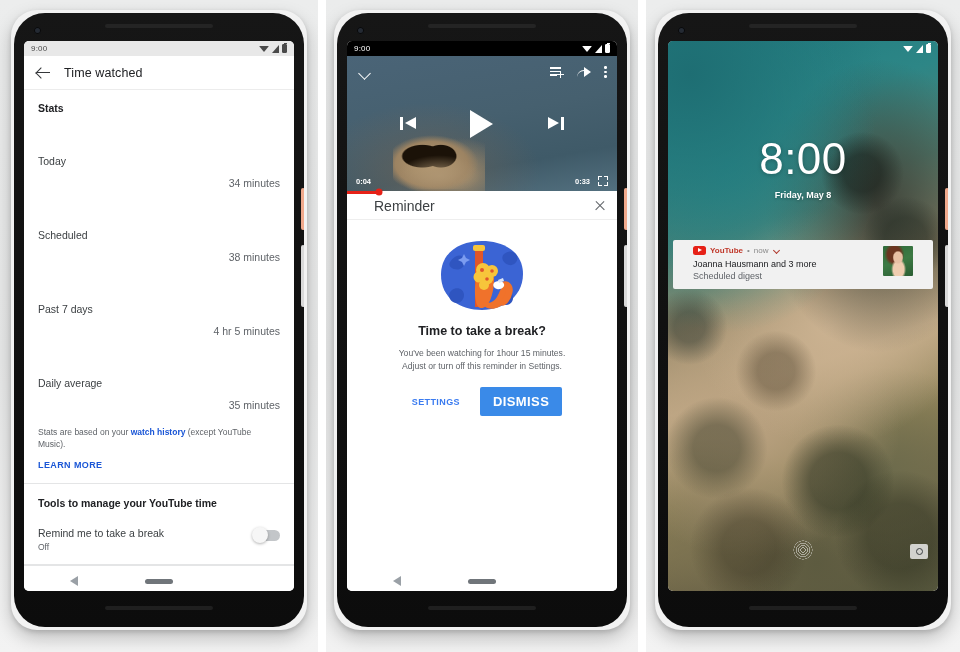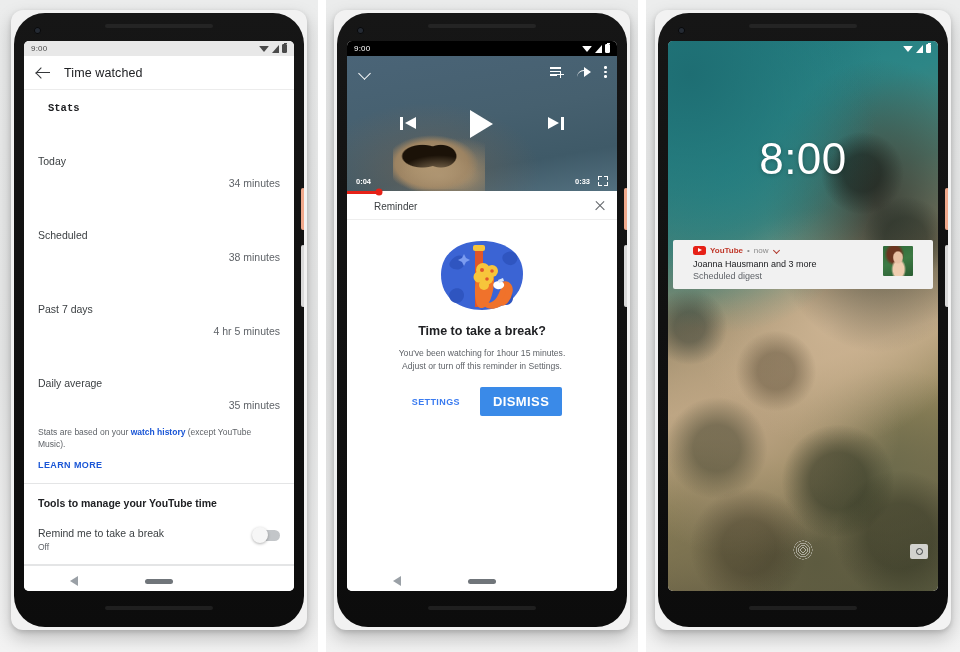--- a/index.html
+++ b/index.html
@@ -13,21 +13,21 @@
   .panel { position: relative; height: 652px; overflow: hidden; }
   .panel.p1 { width: 318px; background: linear-gradient(180deg,#eceded 0%,#e7e8e8 55%,#f3f3f3 100%); }
   .gap { width: 8px; background: #ffffff; height: 652px; }
   .panel.p2 { width: 312px; background: linear-gradient(180deg,#ebecec 0%,#e6e7e7 55%,#f2f2f2 100%); }
   .panel.p3 { width: 314px; background: linear-gradient(180deg,#eceded 0%,#e8e9e9 55%,#f3f3f3 100%); }
 
   
   .phone {
     position: absolute; left: 50%; transform: translateX(-50%);
     top: 10px; width: 296px; height: 620px;
-    border-radius: 12px;
+    border-radius: 26px;
     background: #f2f2f2;
     box-shadow: 0 8px 18px rgba(0,0,0,0.22), 0 2px 5px rgba(0,0,0,0.15);
     padding: 3px;
   }
   .phone-body {
     width: 100%; height: 100%; border-radius: 31px;
     background: linear-gradient(180deg,#161616 0%,#121212 40%,#0c0c0c 100%);
     position: relative; overflow: hidden;
   }
   .cam {
@@ -75,21 +75,21 @@
   
   .appbar {
     height: 34px; display: flex; align-items: center; gap: 13px;
     padding: 0 12px; background: #fff; border-bottom: 1px solid #ececec;
   }
   .back-arrow { width: 15px; height: 15px; position: relative; flex: none; }
   .back-arrow::before { content:''; position:absolute; top:7px; left:1px; width:13px; height:1.3px; background:#35373a; }
   .back-arrow::after { content:''; position:absolute; top:3.8px; left:1px; width:7px; height:7px; border-left:1.3px solid #35373a; border-bottom:1.3px solid #35373a; transform: rotate(45deg); }
   .appbar-title { font-size: 12.5px; color: #202124; font-weight: 500; letter-spacing: .1px; }
 
-  .section-title { padding: 12px 24px 10px; font-size: 10.5px; font-weight: 700; color: #202124; font-family: Liberation Mono, monospace; }
+  .section-title { padding: 12px 14px 10px; font-size: 10.5px; font-weight: 700; color: #202124; }
   .stat-row {
     display: flex; justify-content: space-between; align-items: center;
     padding: 9px 14px; font-size: 10.5px; color: #3c4043;
   }
   .stat-row .v { color: #5f6368; margin-top: 44px; }
   .stats-note { padding: 6px 14px 2px; font-size: 8.5px; line-height: 1.45; color: #5f6368; }
   .stats-note a { color: #1a56d6; font-weight: 600; text-decoration: none; }
   .learn-more { padding: 7px 14px 13px; font-size: 9px; font-weight: 700; color: #1a56d6; letter-spacing: .4px; }
   .divider { height: 1px; background: #e4e5e6; margin: 0; }
 
@@ -167,21 +167,21 @@
   .ic-full i:nth-child(1){ top:0;left:0; border-left:1.4px solid #fff; border-top:1.4px solid #fff; }
   .ic-full i:nth-child(2){ top:0;right:0; border-right:1.4px solid #fff; border-top:1.4px solid #fff; }
   .ic-full i:nth-child(3){ bottom:0;left:0; border-left:1.4px solid #fff; border-bottom:1.4px solid #fff; }
   .ic-full i:nth-child(4){ bottom:0;right:0; border-right:1.4px solid #fff; border-bottom:1.4px solid #fff; }
 
   .progress { position: relative; height: 2.5px; background: rgba(255,255,255,.35); }
   .progress .fill { position:absolute; left:0; top:0; bottom:0; width: 12%; background:#e62117; }
   .progress .dot { position:absolute; left: 12%; top:50%; transform: translate(-50%,-50%); width: 7px; height: 7px; border-radius:50%; background:#e62117; }
 
   .sheet-head { height: 26px; display:flex; align-items:center; justify-content: space-between; padding: 0 11px; background:#fff; border-bottom: 1px solid #eee; }
-  .sheet-head .t { font-size: 10px; color: #3c4043; padding-left: 16px; }
+  .sheet-head .t { font-size: 14px; color: #3c4043; padding-left: 16px; }
   .ic-close { width: 12px; height: 12px; position: relative; }
   .ic-close::before, .ic-close::after { content:''; position:absolute; top:5.3px; left:0; width:12px; height:1.4px; background:#5f6368; }
   .ic-close::before { transform: rotate(45deg); }
   .ic-close::after  { transform: rotate(-45deg); }
 
   .dialog { background:#fff; padding: 20px 14px 0; text-align:center; }
   .illus { width: 84px; height: 72px; margin: 0 auto 12px; position: relative; }
   .dlg-title { font-size: 12.5px; font-weight: 700; color: #202124; margin-bottom: 9px; }
   .dlg-body { font-size: 8.6px; color: #5f6368; line-height: 1.55; margin-bottom: 14px; }
   .dlg-actions { display: flex; align-items: center; justify-content: center; gap: 10px; }
@@ -466,20 +466,21 @@
             <span></span>
             <span class="sb-icons">
               <span class="ic-wifi"></span>
               <span class="ic-sig"></span>
               <span class="ic-bat"></span>
             </span>
           </div>
 
           <div class="lock-clock">
             <div class="time">8:00</div>
+            <div class="date">Friday, May 8</div>
           </div>
 
           <div class="notif">
             <div class="notif-main">
               <div class="notif-head">
                 <span class="yt-logo"></span>
                 <span class="notif-app">YouTube</span>
                 <span class="notif-sep">•</span>
                 <span class="notif-time">now</span>
                 <span class="notif-chev"></span>

